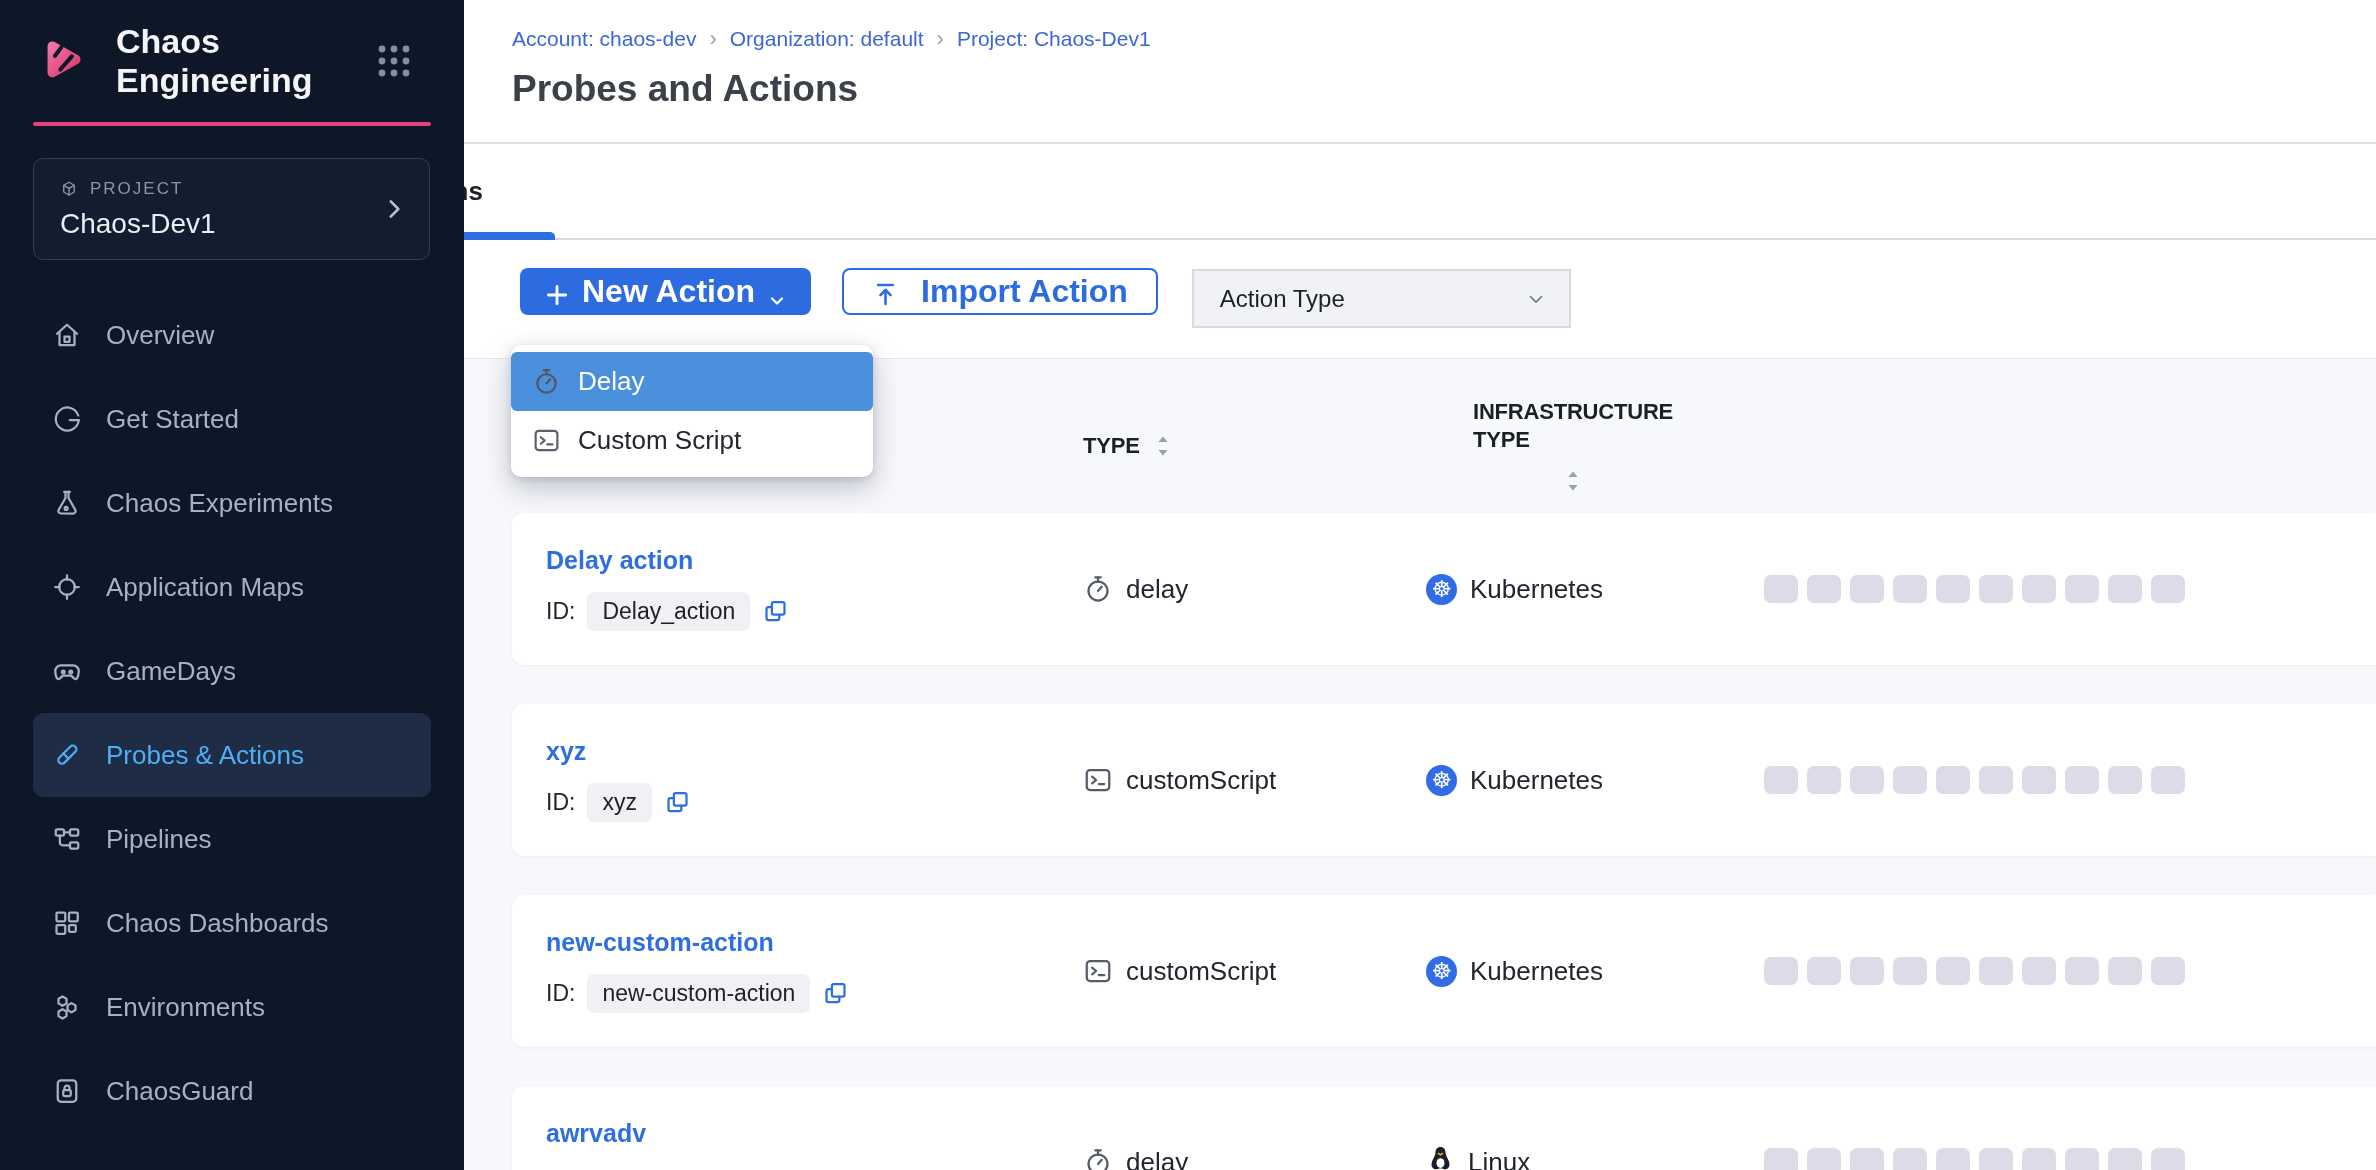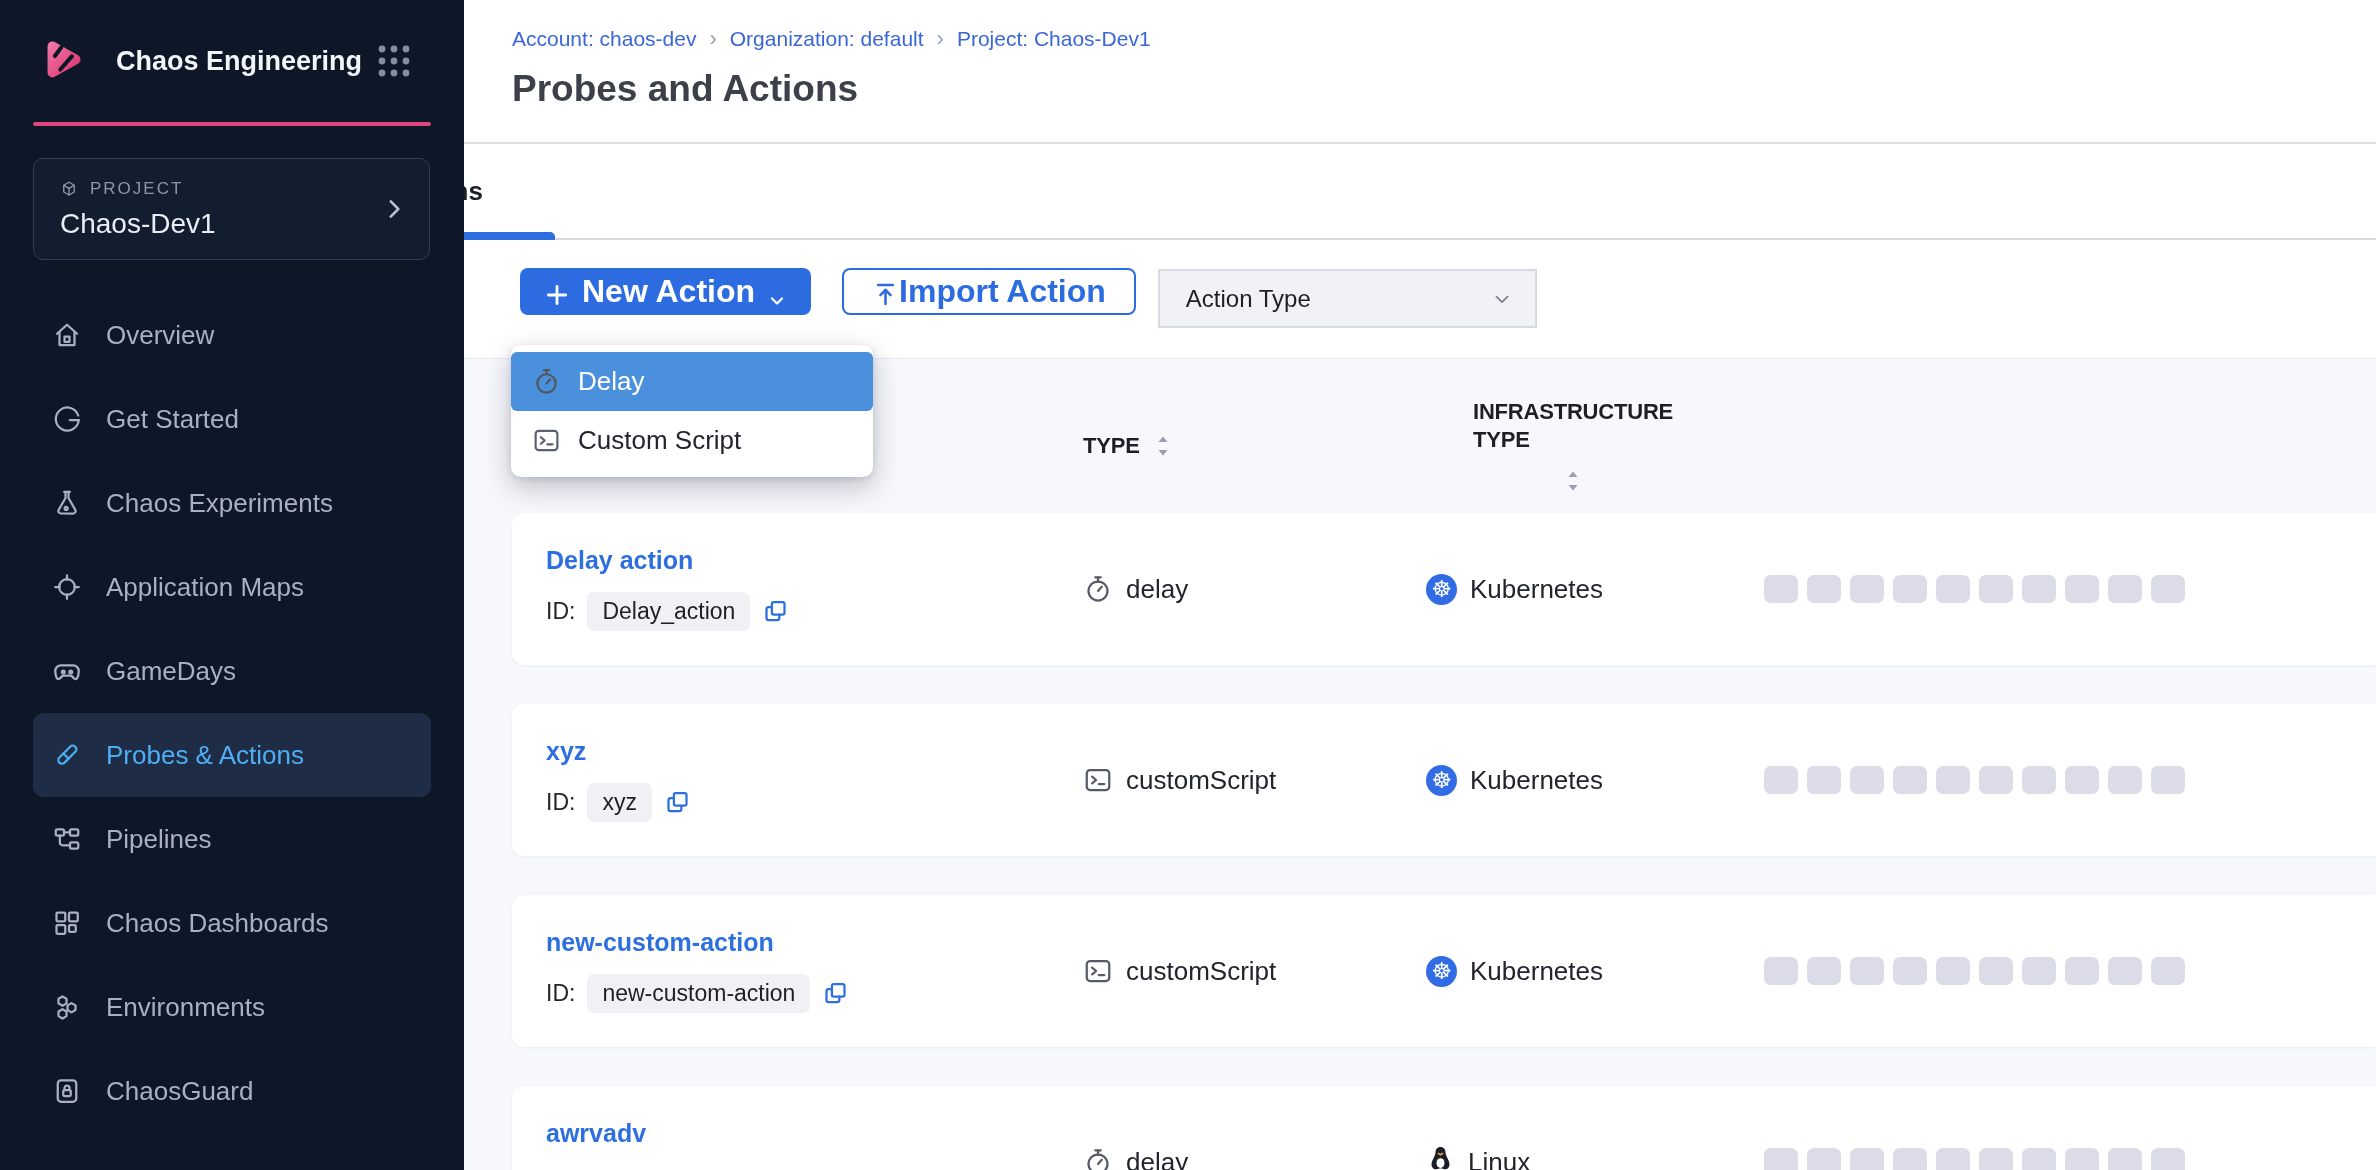--- a/index.html
+++ b/index.html
@@ -4,21 +4,21 @@
 <style>
   * { margin:0; padding:0; box-sizing:border-box; }
   html,body { width:2376px; height:1170px; overflow:hidden;
     font-family:"Liberation Sans","DejaVu Sans",sans-serif; background:#fff; }
 
   
   .sidebar { position:absolute; left:0; top:0; width:464px; height:1170px;
     background:#0D1727; z-index:10; }
   .side-head { display:flex; align-items:center; height:122px; padding:0 50px 0 36px; }
   .logo { width:54px; height:54px; flex:0 0 auto; }
-  .product-title { color:#F3F5F9; font-size:27px; font-weight:700; margin-left:26px; flex:1; }
+  .product-title { color:#F3F5F9; font-size:34px; font-weight:700; margin-left:26px; flex:1; }
   .waffle { width:40px; height:40px; flex:0 0 auto; cursor:pointer; }
   .pink-line { height:4px; margin:0 33px; background:#E2447D; border-radius:2px; }
   .project-card { margin:32px 34px 0 33px; height:102px; background:#121D2F;
     border:1px solid #313E54; border-radius:10px; padding:20px 24px 0 26px;
     display:flex; cursor:pointer; position:relative; }
   .project-meta { flex:1; }
   .project-label-row { display:flex; align-items:center; gap:12px; margin-bottom:9px; }
   .project-label { color:#8D95AA; font-size:17px; font-weight:400; letter-spacing:2px; }
   .project-name { color:#E9EDF4; font-size:28px; }
   .project-chevron { position:absolute; right:22px; top:50%; transform:translateY(-50%);
@@ -47,21 +47,21 @@
     font-size:26px; color:#5B5E6D; cursor:pointer; position:relative; }
   .tab.active { color:#1D1F27; font-weight:700; padding:0 72px; }
   .tab.active::after { content:""; position:absolute; left:0; right:0; bottom:-2px;
     height:8px; background:#2E6EDE; border-radius:5px 5px 0 0; }
 
   .toolbar { height:118px; padding:28px 0 0 56px; display:flex; align-items:flex-start; }
   .btn { height:47px; border-radius:8px; display:flex; align-items:center;
     font-size:32px; font-weight:700; cursor:pointer; border:none; }
   .btn-primary { background:#2D6CE0; color:#fff; padding:0 24px; margin-right:31px; gap:12px; }
   .btn-outline { background:#fff; color:#2D6CE0; border:2px solid #2D6CE0;
-    padding:0 28px; margin-right:22px; gap:1px;align-items:center; }
+    padding:0 28px; margin-right:34px; gap:23px;align-items:center; }
   .select { width:379px; height:59px; margin-top:1px; background:#F1F2F6;
     border:2px solid #D8DAE3; border-radius:0; display:flex; align-items:center;
     justify-content:space-between; padding:0 22px 0 26px; font-size:24px;
     color:#1E2028; cursor:pointer; font-weight:400; }
   .bicon { width:26px; height:26px; }
   .bicon-sm { width:20px; height:20px; }
 
   
   .table-area { position:absolute; top:358px; left:0; right:0; bottom:0;
     background:#F7F8FB; border-top:1px solid #E7E8F0; }

